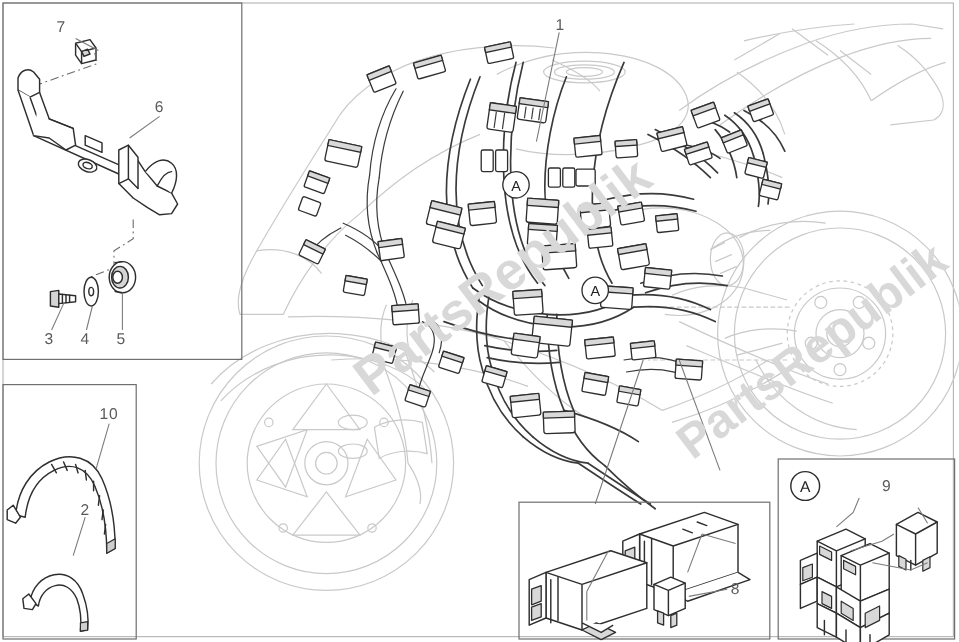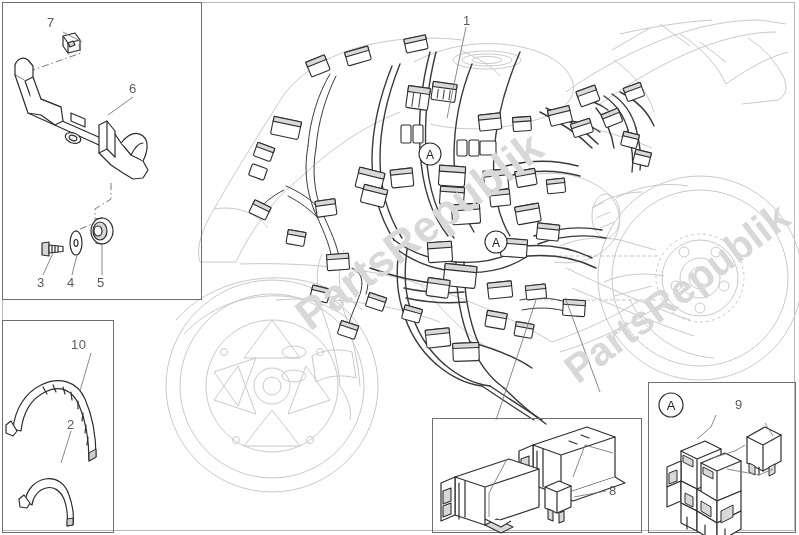--- a/index.html
+++ b/index.html
@@ -510,21 +510,21 @@
 
       <g>
         <path class="sf" d="M22 180 C24 168 32 160 42 158 C53 156 62 162 66 174 C70 185 71 196 70 204 L64 205 C65 196 64 186 61 178 C57 169 50 165 43 167 C35 169 30 176 29 184 Z"></path>
         <path class="sf" d="M21 174 L16 178 L17 186 L24 187 L27 182 Z"></path>
         <path class="sg" d="M64 205 L70 204 L70 197 L64 198 Z"></path>
       </g>
 
       <path class="sld" d="M88 32 L77 70"></path>
       <path class="sld" d="M68 110 L58 142"></path>
     </svg>
-    <span class="callout" style="left:68px;top:16px;text-align:right;">10</span>
+    <span class="callout" style="left:80px;top:16px;text-align:right;">10</span>
     <span class="callout" style="left:64px;top:96px;">2</span>
   </div>
 
   <div class="panel" id="p-bc" style="left:432px;top:418px;width:210px;height:115px;">
     <svg width="210" height="115">
       <style>
         .fl {fill:none;stroke:#2e2e2e;stroke-width:1.2;stroke-linejoin:round;stroke-linecap:round;}
         .ff {fill:#ffffff;stroke:#2e2e2e;stroke-width:1.2;stroke-linejoin:round;}
         .fg {fill:#d8d8d8;stroke:#2e2e2e;stroke-width:1.1;stroke-linejoin:round;}
         .fld{fill:none;stroke:#7a7a7a;stroke-width:.9;}

